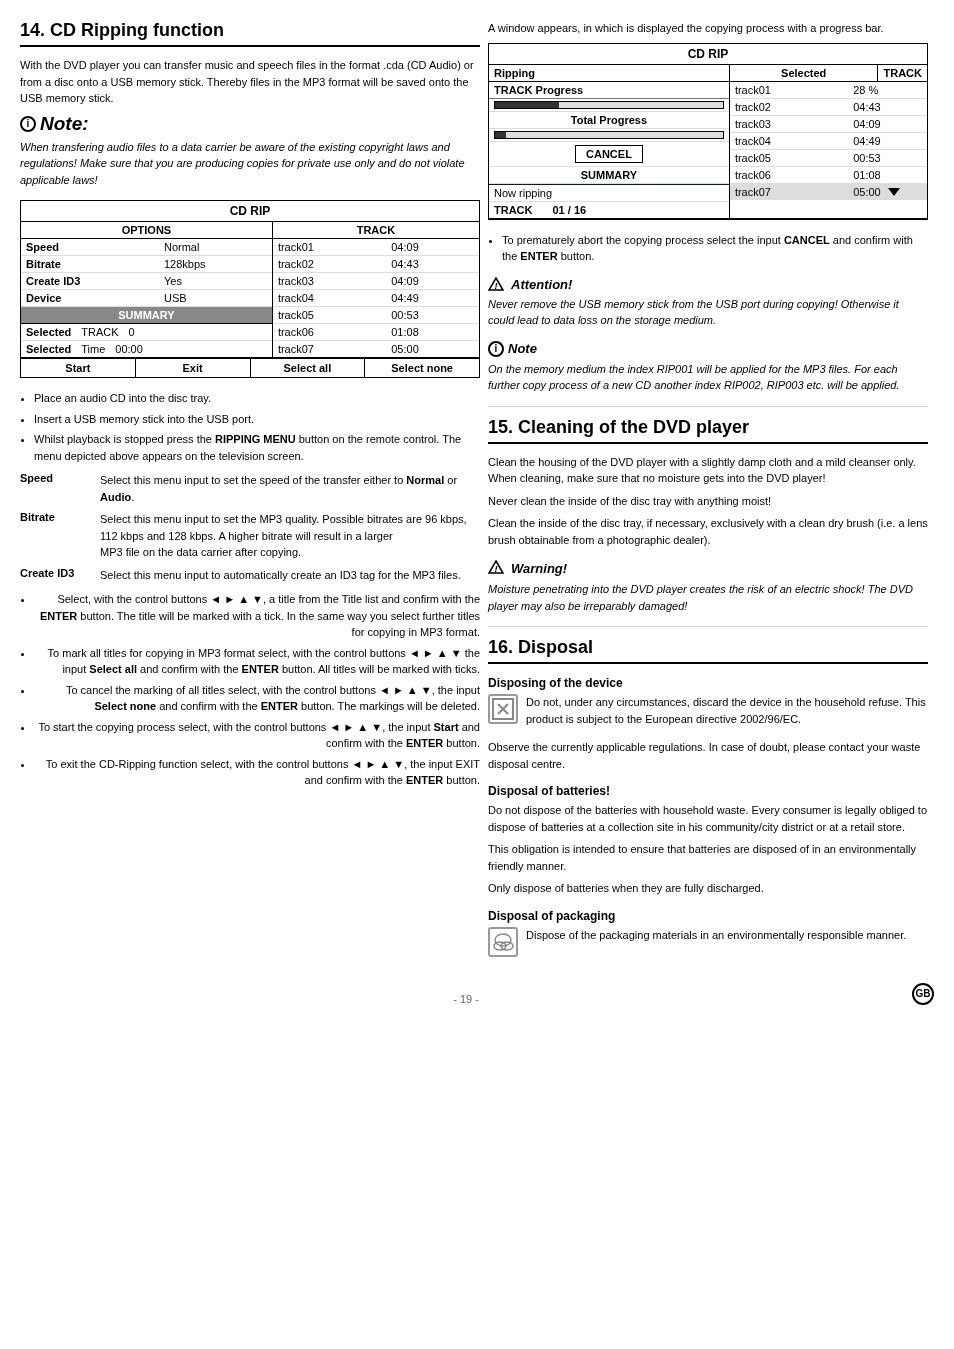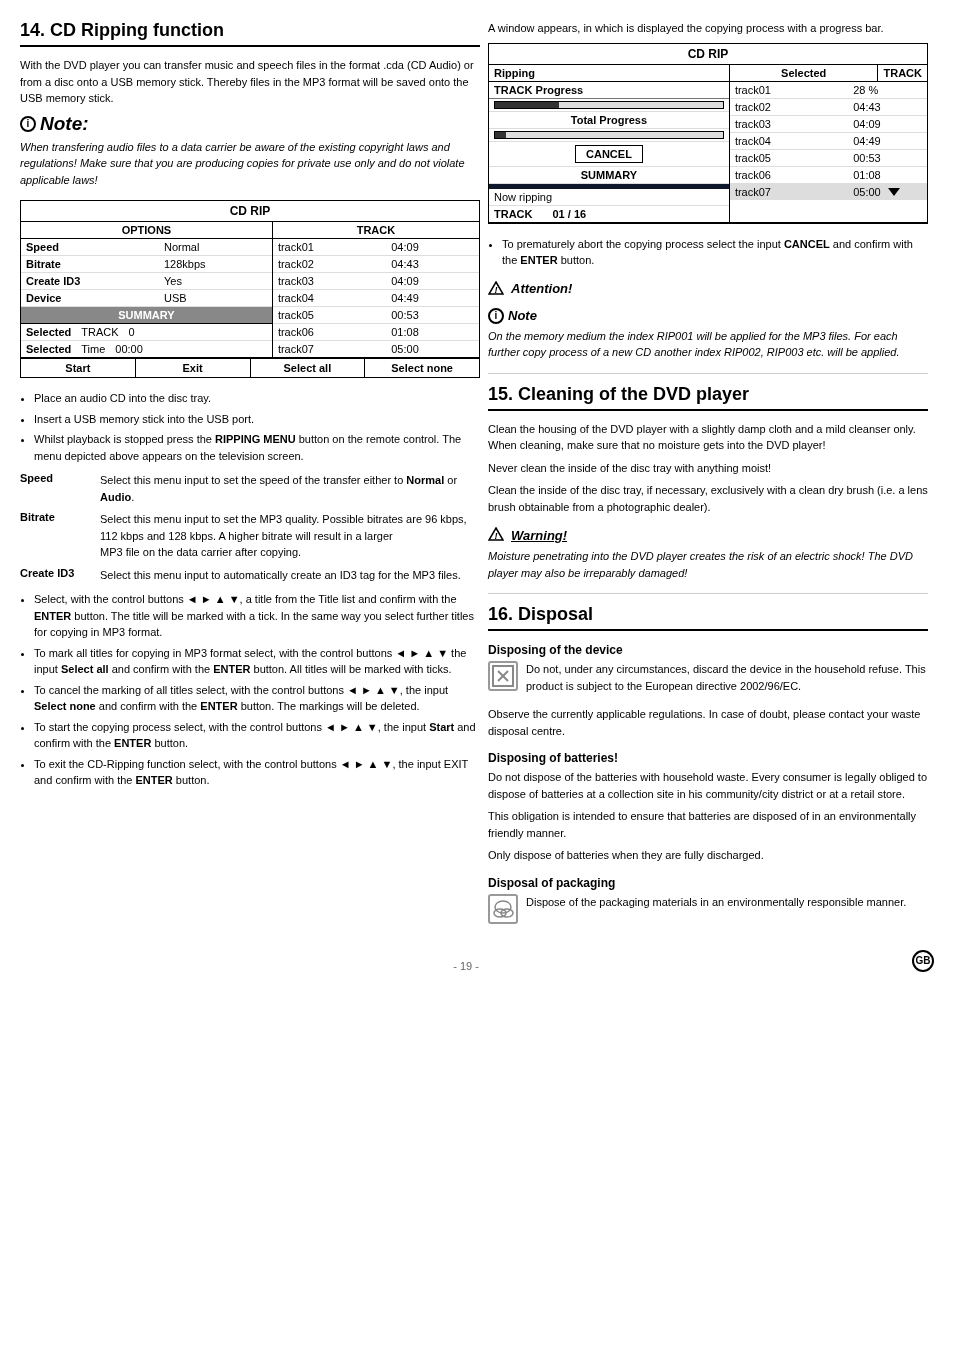--- a/index.html
+++ b/index.html
@@ -408,21 +408,21 @@
     </div>
     <div class="term-row">
       <div class="term-label">Bitrate</div>
       <div class="term-desc">Select this menu input to set the MP3 quality. Possible bitrates are 96 kbps, 112 kbps and 128 kbps. A higher bitrate will result in a larger<br>MP3 file on the data carrier after copying.</div>
     </div>
     <div class="term-row">
       <div class="term-label">Create ID3</div>
       <div class="term-desc">Select this menu input to automatically create an ID3 tag for the MP3 files.</div>
     </div>
 
-    <ul style="margin-top:8px;">
+    <ul style="margin-top:8px;text-align:right;">
       <li>Select, with the control buttons ◄ ► ▲ ▼, a title from the Title list and confirm with the <span class="bold">ENTER</span> button. The title will be marked with a tick. In the same way you select further titles for copying in MP3 format.</li>
       <li>To mark all titles for copying in MP3 format select, with the control buttons ◄ ► ▲ ▼ the input <span class="bold">Select all</span> and confirm with the <span class="bold">ENTER</span> button. All titles will be marked with ticks.</li>
       <li>To cancel the marking of all titles select, with the control buttons ◄ ► ▲ ▼, the input <span class="bold">Select none</span> and confirm with the <span class="bold">ENTER</span> button. The markings will be deleted.</li>
       <li>To start the copying process select, with the control buttons ◄ ► ▲ ▼, the input <span class="bold">Start</span> and confirm with the <span class="bold">ENTER</span> button.</li>
       <li>To exit the CD-Ripping function select, with the control buttons ◄ ► ▲ ▼, the input EXIT and confirm with the <span class="bold">ENTER</span> button.</li>
     </ul>
   </div>
 
   <div class="right-column">
     <p>A window appears, in which is displayed the copying process with a progress bar.</p>
@@ -443,21 +443,21 @@
           <div style="font-weight:bold; padding: 2px 5px; border-top: 1px solid #ddd; border-bottom: 1px solid #ddd; font-size:11px;text-align:center;">Total Progress</div>
           <div class="progress-bar-container">
             <div class="progress-bar-fill" style="width:5%;"></div>
           </div>
           <div class="cancel-btn-row">
             <span class="cancel-btn">CANCEL</span>
           </div>
           <div class="summary-btn-row">
             <span style="font-weight:bold; font-size:11px;">SUMMARY</span>
           </div>
-          <div style="display:flex; border-top:5px solid #0f172a; font-size:11px;">
+          <div style="display:flex; border-top:1px solid #0f172a; font-size:11px;">
             <div style="padding:2px 5px;">Now ripping</div>
           </div>
           <div style="display:flex; border-top:1px solid #ddd; font-size:11px; font-weight:bold;">
             <div style="padding:2px 5px;">TRACK</div>
             <div style="padding:2px 5px; margin-left:10px;">01 / 16</div>
           </div>
         </div>
         <div style="width:45%;">
           <div style="display:flex; font-weight:bold; border-bottom:1px solid #000; font-size:11px;">
             <div style="padding:2px 5px; flex:1; text-align:center; border-right:1px solid #000;">Selected</div>
@@ -502,20 +502,21 @@
     <div class="attention-box">
       <div class="attention-title">
         <span style="display:inline-block; position:relative; width:16px; height:14px; margin-right:3px;">
           <svg width="16" height="14" viewBox="0 0 16 14">
               <polygon points="8,1 15,13 1,13" fill="none" stroke="black" stroke-width="1.5"></polygon>
               <text x="8" y="12" text-anchor="middle" font-size="9" font-weight="bold">!</text>
             </svg>
         </span>
         <span style="font-style:italic; font-weight:bold;">Attention!</span>
       </div>
+      <p class="note-text">Never remove the USB memory stick from the USB port during copying! Otherwise it could lead to data loss on the storage medium.</p>
     </div>
 
     <div class="note-box">
       <div class="note-title">
         <span class="info-icon">i</span>
         <span style="font-weight:bold; font-size:13px;">Note</span>
       </div>
       <p class="note-text">On the memory medium the index RIP001 will be applied for the MP3 files. For each further copy process of a new CD another index RIP002, RIP003 etc. will be applied.</p>
     </div>
 
@@ -527,21 +528,21 @@
     <p>Clean the inside of the disc tray, if necessary, exclusively with a clean dry brush (i.e. a lens brush obtainable from a photographic dealer).</p>
 
     <div class="attention-box">
       <div class="attention-title">
         <span style="display:inline-block; margin-right:3px;">
           <svg width="16" height="14" viewBox="0 0 16 14">
               <polygon points="8,1 15,13 1,13" fill="none" stroke="black" stroke-width="1.5"></polygon>
               <text x="8" y="12" text-anchor="middle" font-size="9" font-weight="bold">!</text>
             </svg>
         </span>
-        <span style="font-style:italic; font-weight:bold;text-decoration:underline;">Warning!</span>
+        <span style="font-style:italic; font-weight:bold;">Warning!</span>
       </div>
       <p class="note-text">Moisture penetrating into the DVD player creates the risk of an electric shock! The DVD player may also be irreparably damaged!</p>
     </div>
 
     <div class="section-divider"></div>
 
     <h2>16. Disposal</h2>
 
     <h4>Disposing of the device</h4>
     <div class="disposal-row">
@@ -551,21 +552,21 @@
           <line x1="8" y1="8" x2="18" y2="18" stroke="#888" stroke-width="2"></line>
           <line x1="18" y1="8" x2="8" y2="18" stroke="#888" stroke-width="2"></line>
         </svg>
       </div>
       <div>
         <p>Do not, under any circumstances, discard the device in the household refuse. This product is subject to the European directive 2002/96/EC.</p>
       </div>
     </div>
     <p>Observe the currently applicable regulations. In case of doubt, please contact your waste disposal centre.</p>
 
-    <h4>Disposing of batteries!</h4>
+    <h4>Disposal of batteries!</h4>
     <p>Do not dispose of the batteries with household waste. Every consumer is legally obliged to dispose of batteries at a collection site in his community/city district or at a retail store.</p>
     <p>This obligation is intended to ensure that batteries are disposed of in an environmentally friendly manner.</p>
     <p>Only dispose of batteries when they are fully discharged.</p>
 
     <h4>Disposal of packaging</h4>
     <div class="disposal-row">
       <div class="packaging-icon">
         <svg width="26" height="26" viewBox="0 0 26 26">
           <ellipse cx="13" cy="11" rx="8" ry="6" fill="none" stroke="#888" stroke-width="1.5"></ellipse>
           <ellipse cx="10" cy="17" rx="6" ry="4" fill="none" stroke="#888" stroke-width="1.5"></ellipse>

